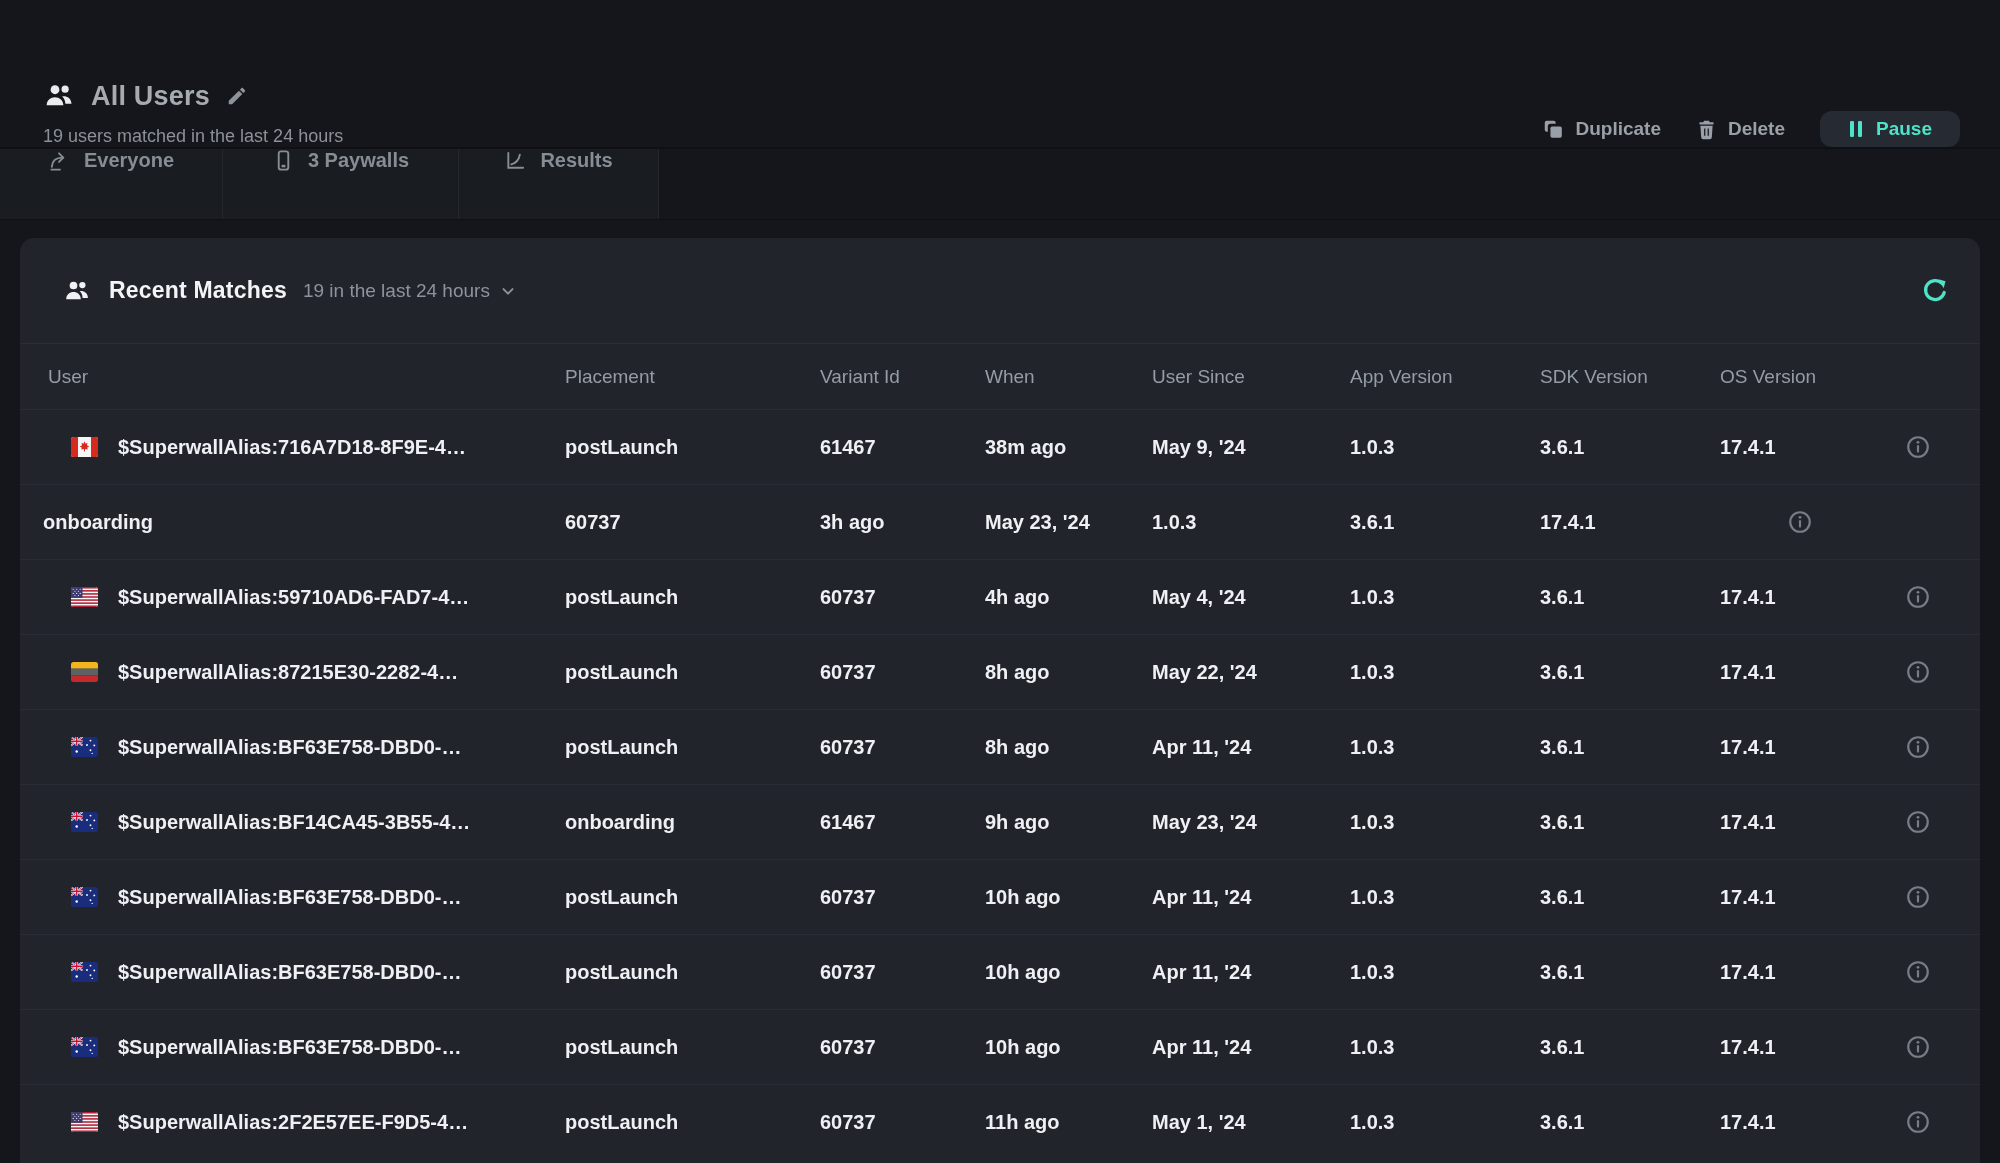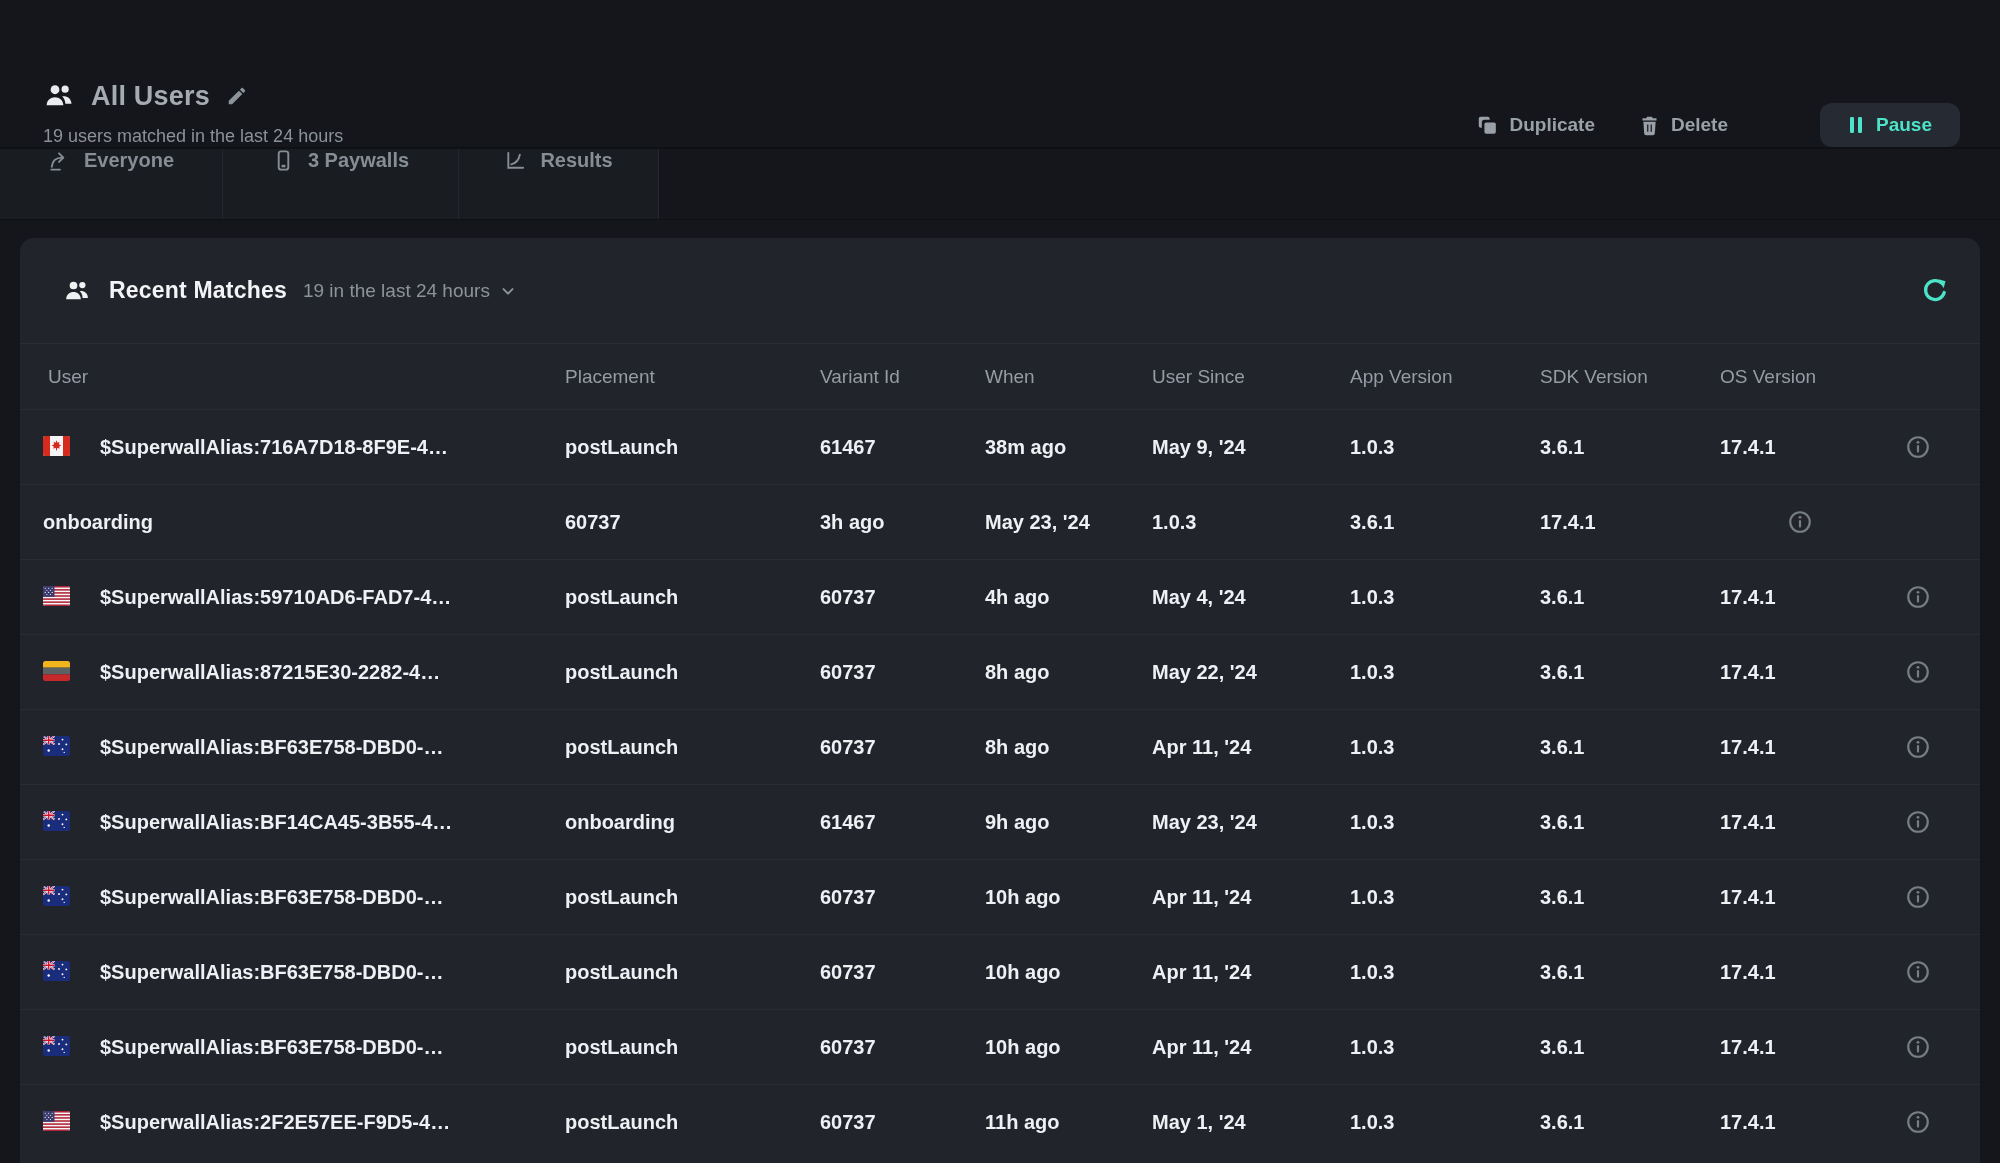--- a/index.html
+++ b/index.html
@@ -11,24 +11,24 @@
     -webkit-font-smoothing:antialiased;
   }
   
   .page-header { height:147px; padding:28px 40px 0 43px; display:flex; justify-content:space-between; align-items:flex-end; }
   .ph-left { display:flex; flex-direction:column; gap:14px; }
   .title-row { display:flex; align-items:center; gap:16px; }
   .title-row .users-ic { width:32px; height:32px; color:#e9ebee; }
   .page-title { font-size:27px; font-weight:600; color:#a6abb2; letter-spacing:.2px; }
   .pencil { width:22px; height:22px; color:#8d939b; cursor:pointer; }
   .page-subtitle { font-size:18px; color:#8b9199; font-weight:500; }
-  .ph-right { display:flex; align-items:center; gap:44px; margin-top:14px; }
+  .ph-right { display:flex; align-items:center; gap:35px; margin-top:14px; }
   .hbtn { display:flex; align-items:center; gap:11px; font-size:19px; font-weight:700; color:#9aa0a8; cursor:pointer; background:none; border:none; font-family:inherit; }
   .hbtn svg { width:21px; height:21px; }
-  .pause-btn { background:#262a32; border:none; border-radius:12px; height:44px; padding:0 28px; display:flex; align-items:center; gap:12px; color:#4de3c8; font-size:19px; font-weight:700; font-family:inherit; cursor:pointer;margin-left:48px; }
+  .pause-btn { background:#262a32; border:none; border-radius:12px; height:36px; padding:0 28px; display:flex; align-items:center; gap:12px; color:#4de3c8; font-size:19px; font-weight:700; font-family:inherit; cursor:pointer; }
   .pause-btn svg { width:16px; height:18px; }
   
   .tabbar { height:73px; display:flex; border-top:2px solid #0e1014; border-bottom:1px solid #0e1014; background:#14161b; }
   .tab { display:flex; justify-content:center; gap:13px; background:#191c21; border-right:1px solid #24272d; color:#878d95; font-size:20px; font-weight:600; cursor:pointer; position:relative; }
   .tab svg { width:23px; height:23px; }
   .tab.t0 { width:223px; }
   .tab.t1 { width:236px; }
   .tab.t2 { width:200px; }
   .tab.t3 { width:215px; }
   .tab.active { color:#4de3c8; background:#1d2026; }
@@ -40,21 +40,21 @@
   .panel-title { font-size:23px; font-weight:700; color:#f3f4f6; margin-right:16px; letter-spacing:.2px; }
   .panel-sub { display:flex; align-items:center; gap:9px; font-size:19px; font-weight:500; color:#8d939b; cursor:pointer; }
   .panel-sub svg { width:18px; height:18px; }
   .refresh { margin-left:auto; width:30px; height:30px; color:#4de3c8; cursor:pointer; }
   .refresh svg { width:30px; height:30px; }
   
   .grid-row { display:grid; grid-template-columns:522px 255px 165px 167px 198px 190px 180px 160px 1fr; align-items:center; padding-left:23px; padding-right:24px; }
   .thead { height:66px; border-top:1px solid #2a2e36; color:#959ca6; font-size:19px; font-weight:500; }
   .thead .hc:first-child { padding-left:5px; }
   .trow { height:75px; border-top:1px solid #282c34; font-size:20px; font-weight:700; color:#eef0f3; cursor:pointer; }
-  .user-cell { display:flex; gap:30px; }
+  .user-cell { display:flex; align-items:center; gap:20px;margin-left:28px; }
   .flag { width:27px; height:20px; border-radius:2.5px; overflow:hidden; flex:0 0 auto; display:block; }
   .flag svg { display:block; width:27px; height:20px; }
   .info-wrap { display:flex; justify-content:center; }
   .info-ic { width:26px; height:26px; color:#767d86; cursor:pointer; }
 </style>
 </head>
 <body>
 
 <div class="page-header">
   <div class="ph-left">

